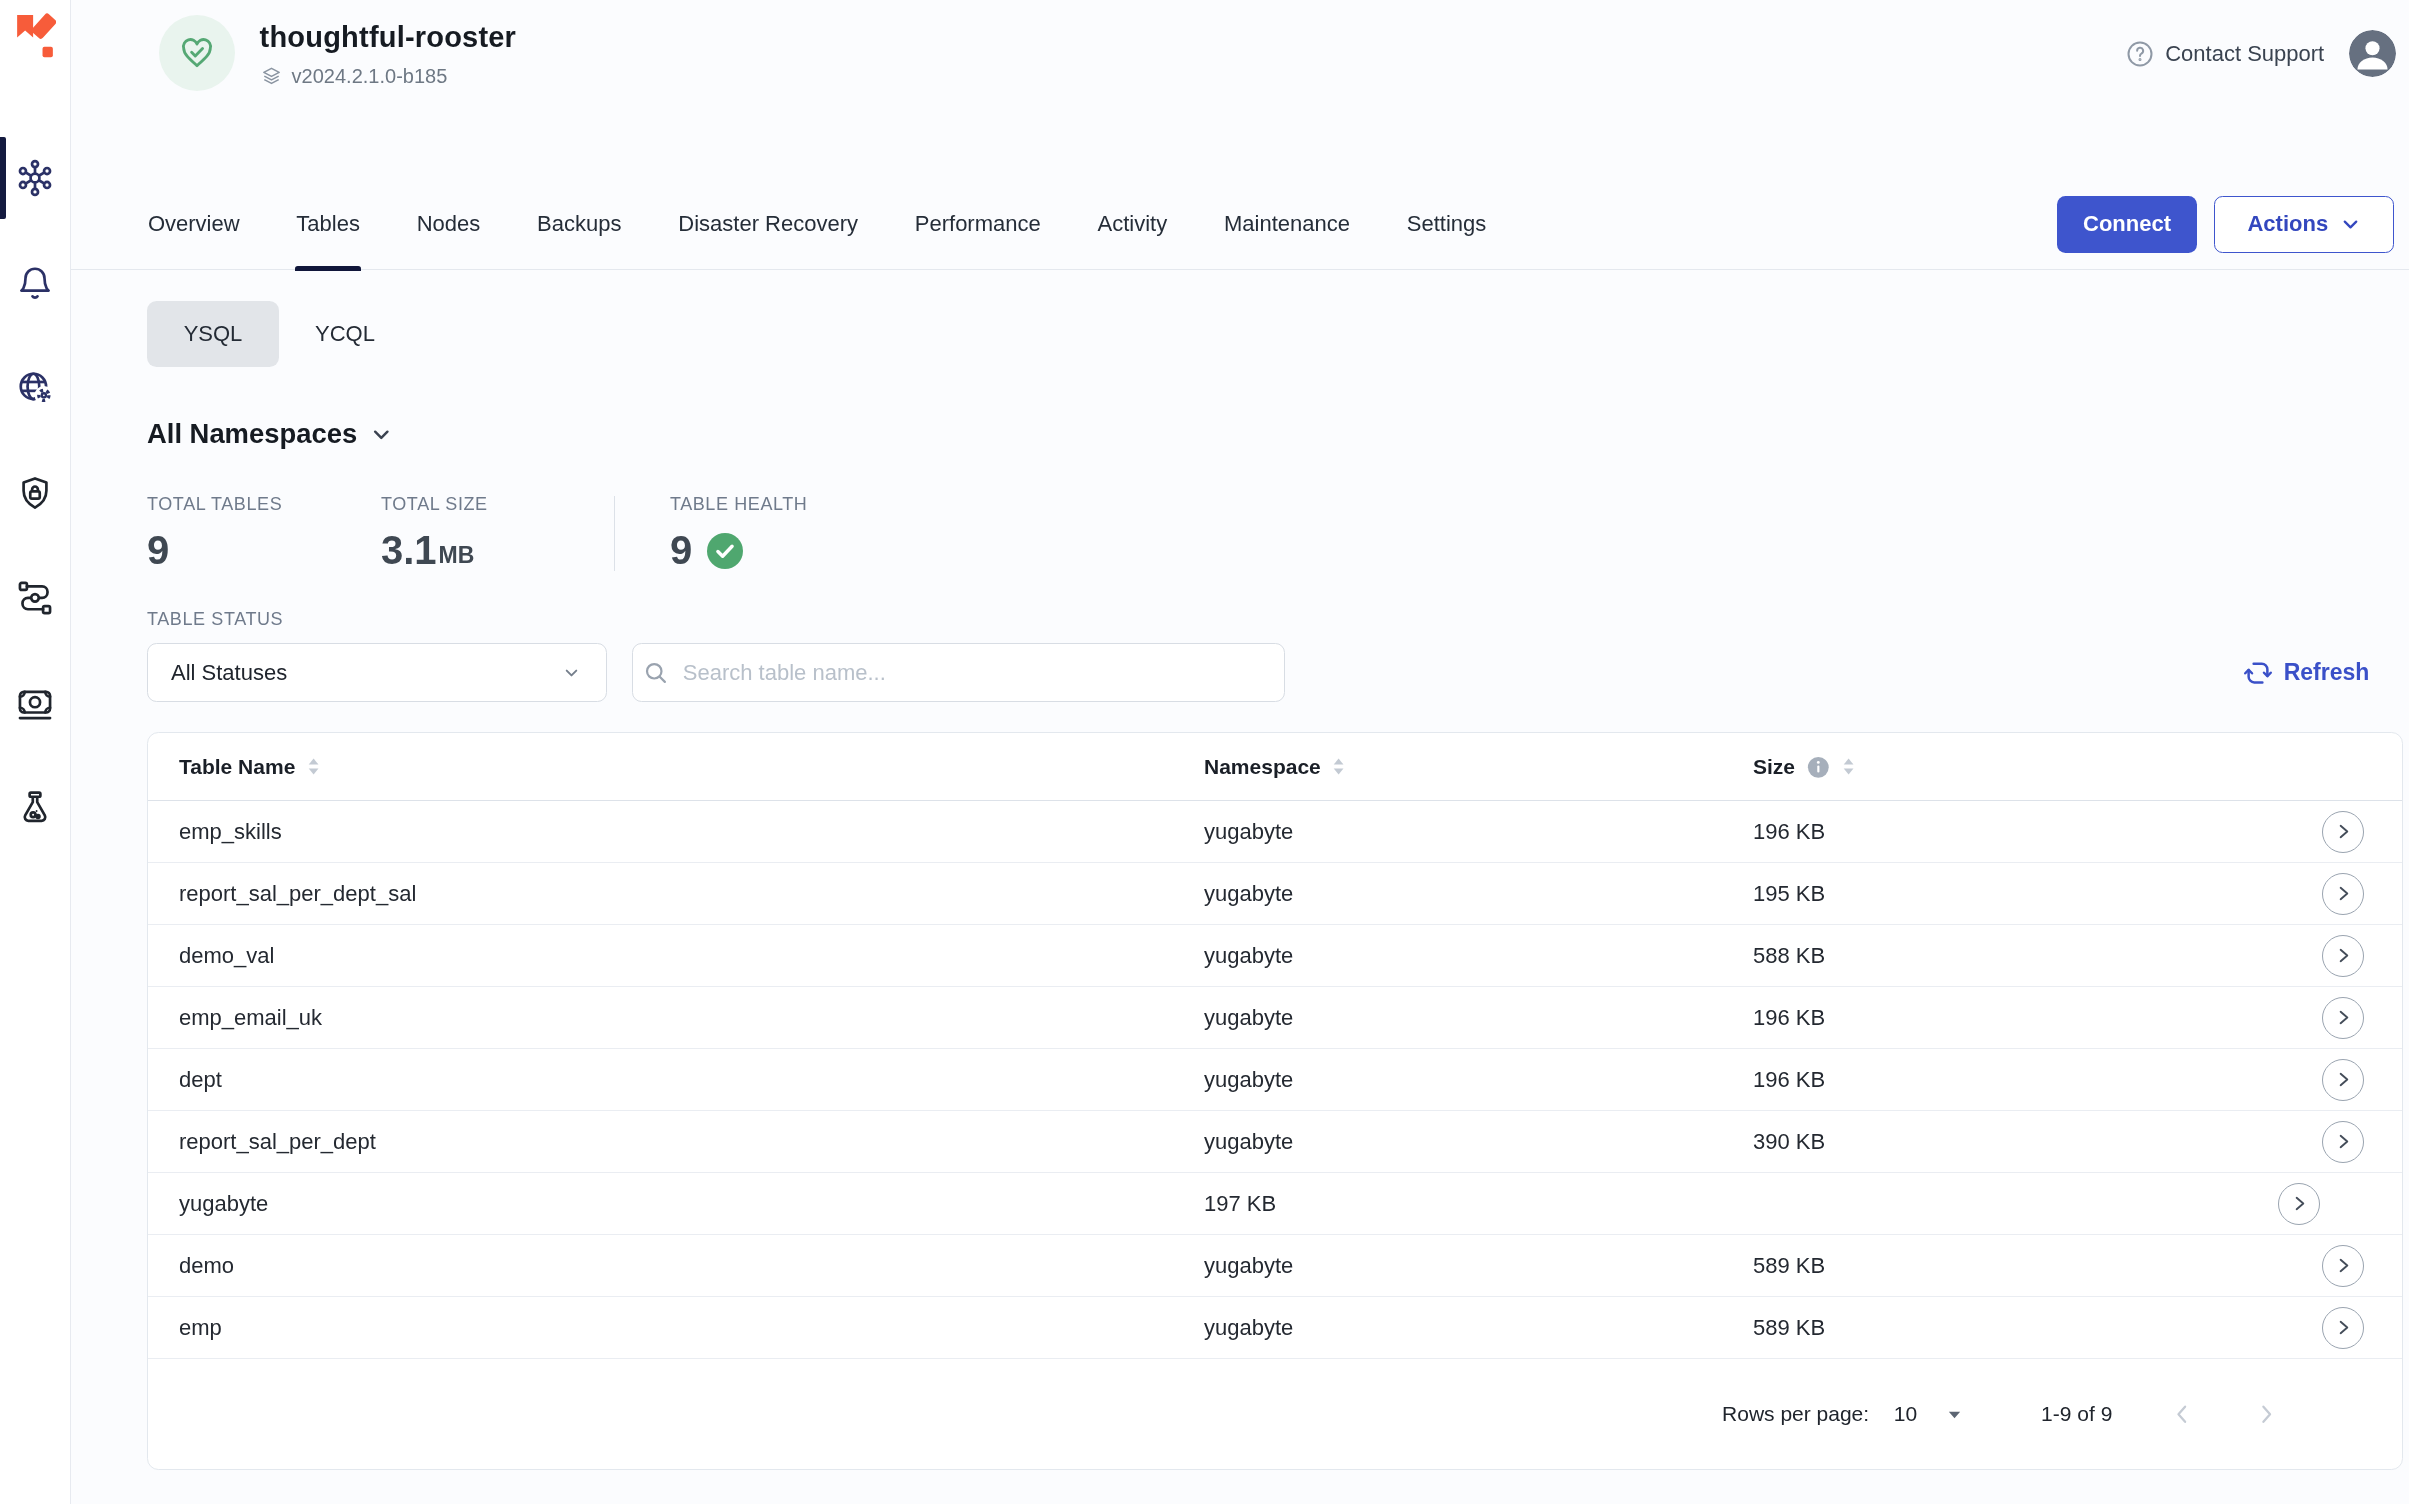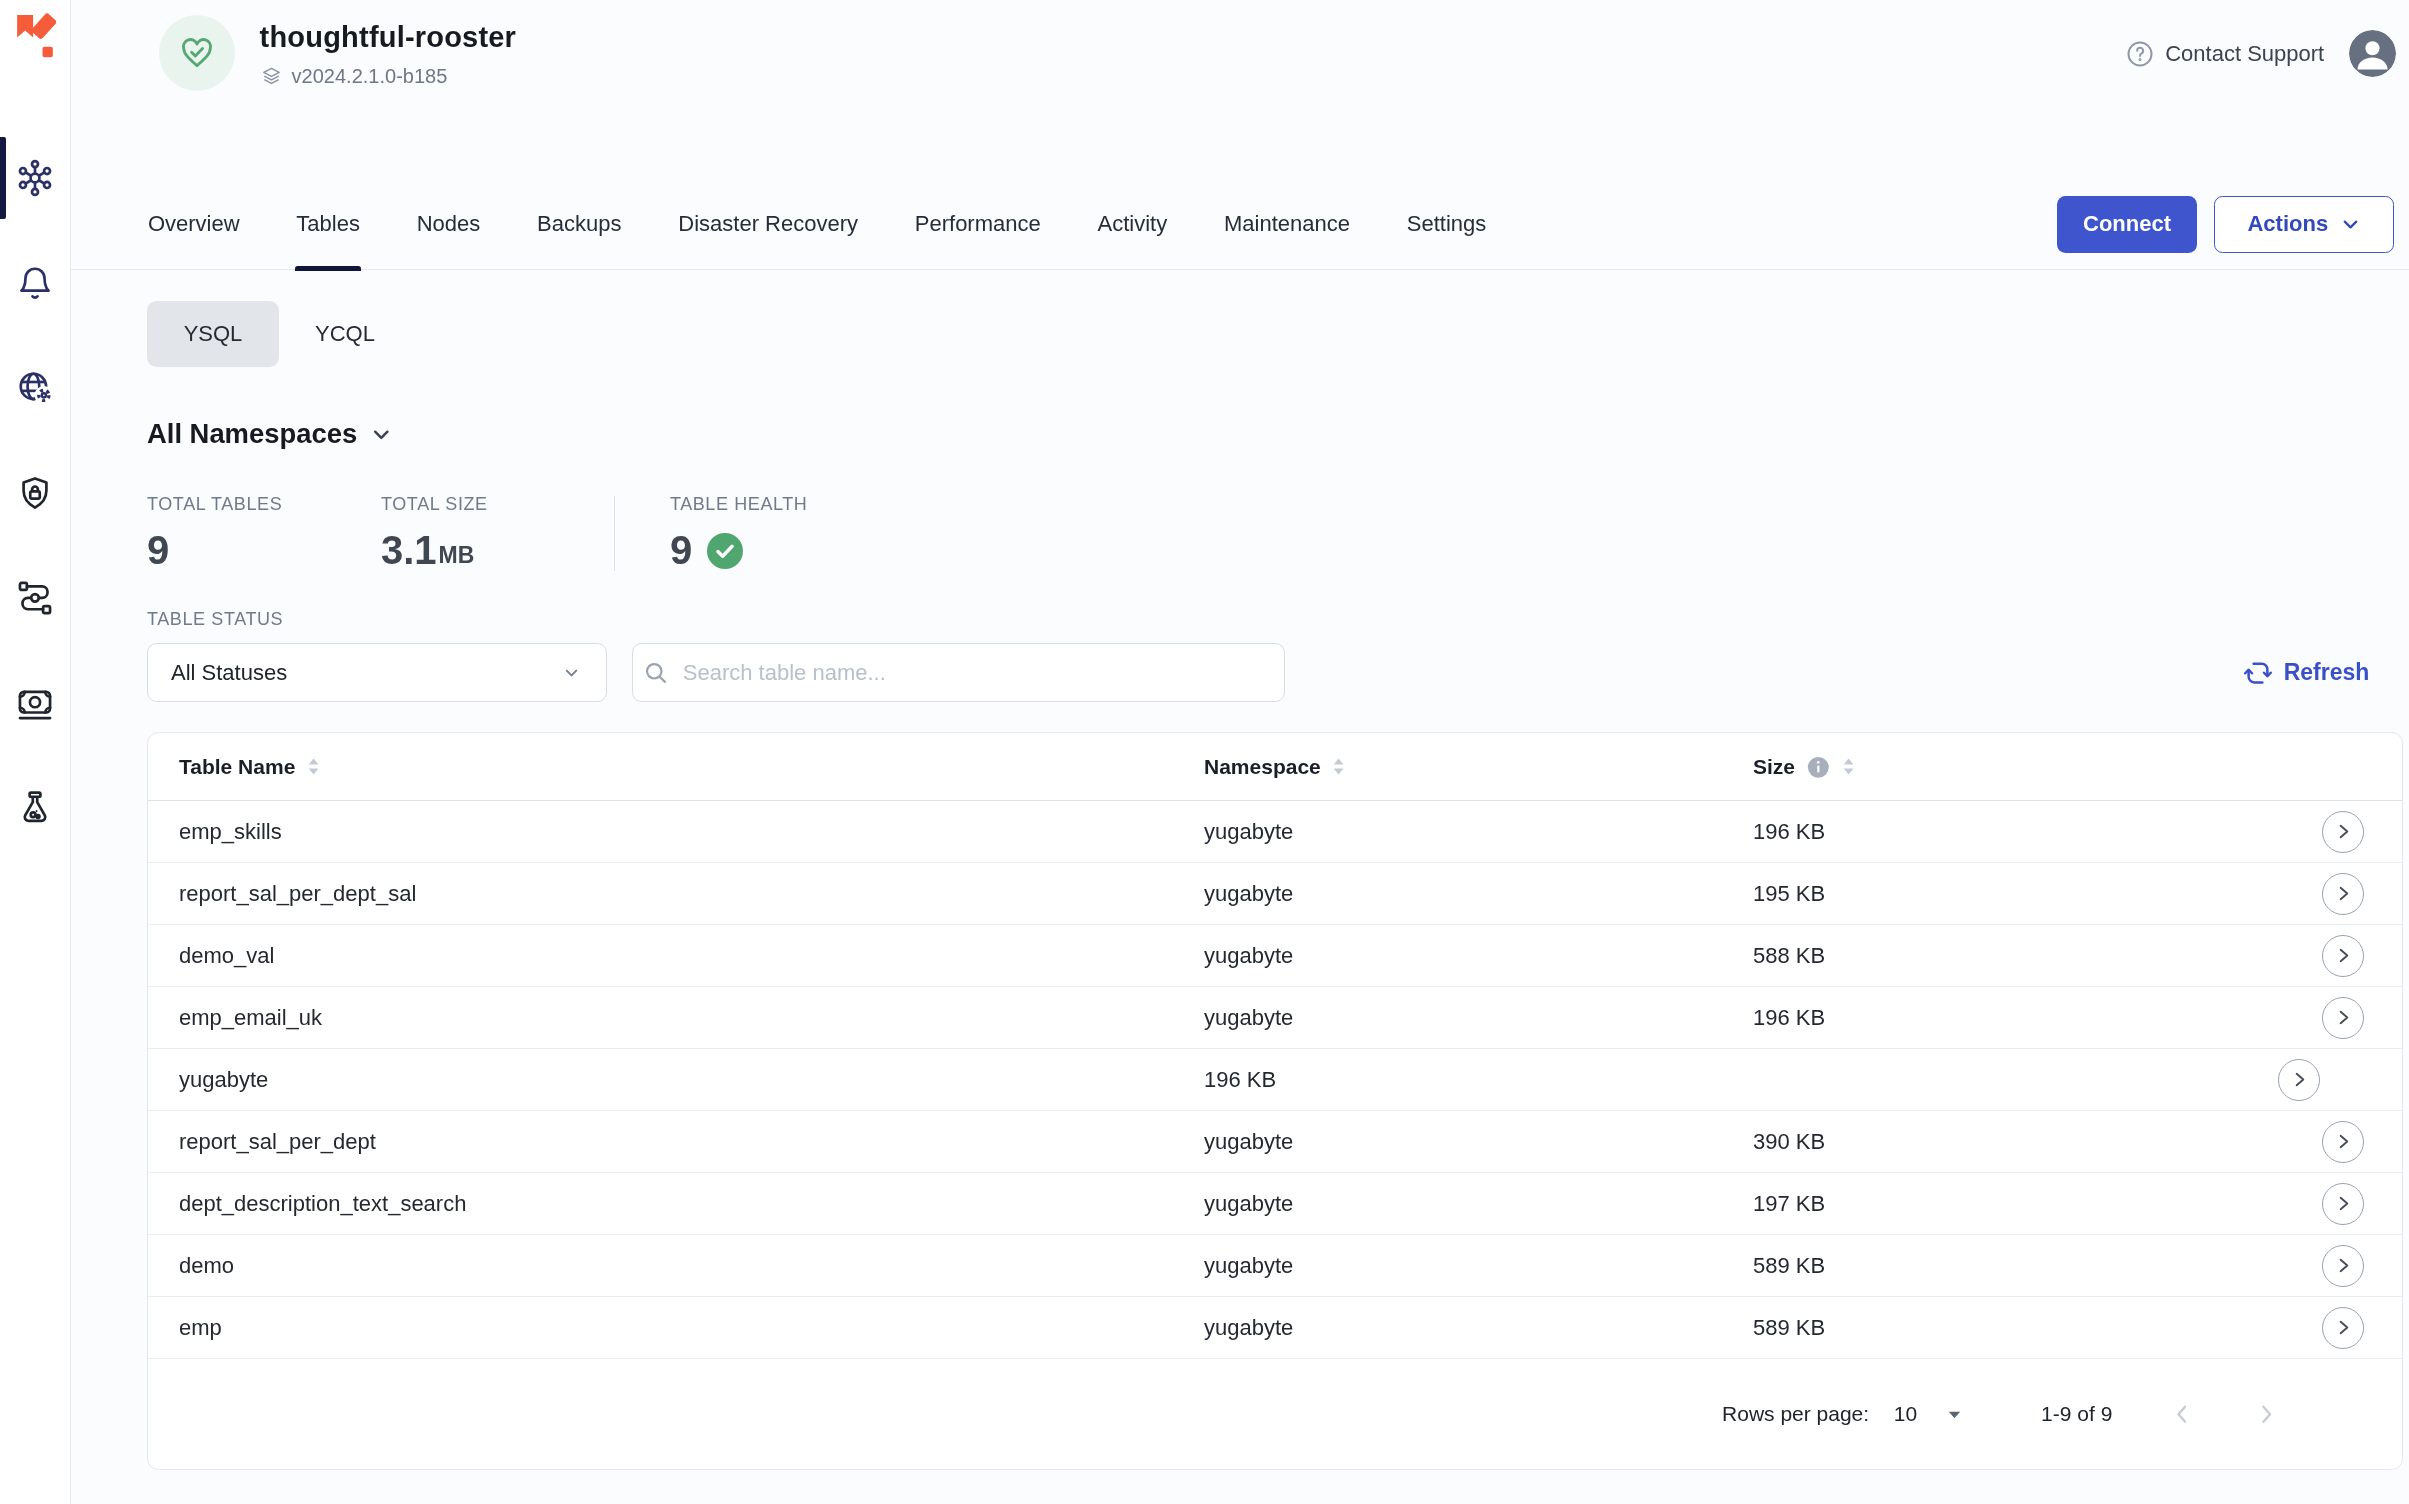--- a/index.html
+++ b/index.html
@@ -424,40 +424,40 @@
           <div>emp_email_uk</div>
           <div>yugabyte</div>
           <div>196 KB</div>
           <button class="row-chevron">
               <svg width="19" height="19" viewBox="0 0 20 20" fill="none" stroke="#444D59" stroke-width="2" stroke-linecap="round" stroke-linejoin="round">
                 <polyline points="7,4 14,10 7,16"></polyline>
               </svg>
             </button>
         </div>
         <div class="trow">
+          <div>dept</div>
           <div>yugabyte</div>
           <div>196 KB</div>
           <button class="row-chevron">
               <svg width="19" height="19" viewBox="0 0 20 20" fill="none" stroke="#444D59" stroke-width="2" stroke-linecap="round" stroke-linejoin="round">
                 <polyline points="7,4 14,10 7,16"></polyline>
               </svg>
             </button>
         </div>
         <div class="trow">
           <div>report_sal_per_dept</div>
           <div>yugabyte</div>
           <div>390 KB</div>
           <button class="row-chevron">
               <svg width="19" height="19" viewBox="0 0 20 20" fill="none" stroke="#444D59" stroke-width="2" stroke-linecap="round" stroke-linejoin="round">
                 <polyline points="7,4 14,10 7,16"></polyline>
               </svg>
             </button>
         </div>
         <div class="trow">
-          <div>dept_description_text_search</div>
           <div>yugabyte</div>
           <div>197 KB</div>
           <button class="row-chevron">
               <svg width="19" height="19" viewBox="0 0 20 20" fill="none" stroke="#444D59" stroke-width="2" stroke-linecap="round" stroke-linejoin="round">
                 <polyline points="7,4 14,10 7,16"></polyline>
               </svg>
             </button>
         </div>
         <div class="trow">
           <div>demo</div>

